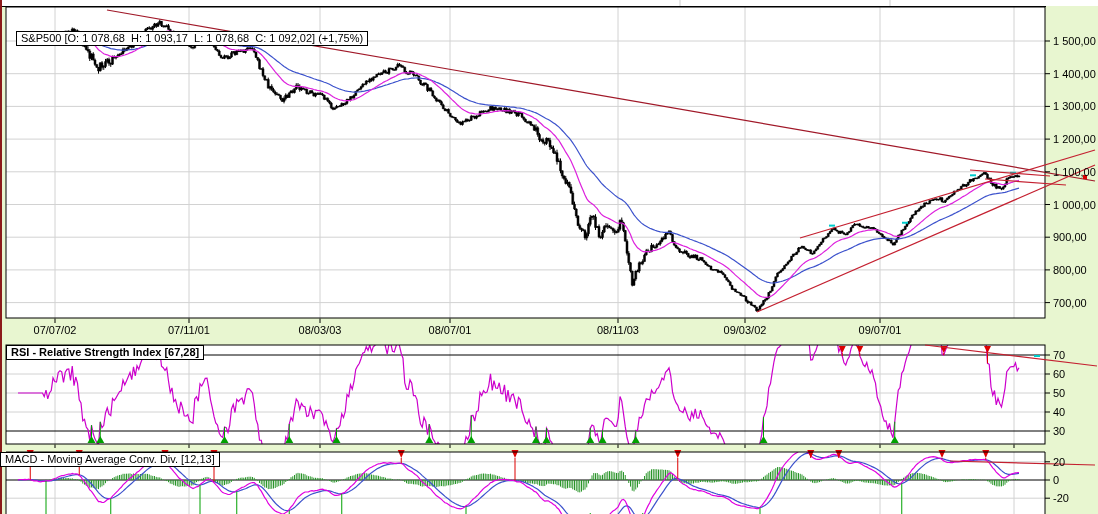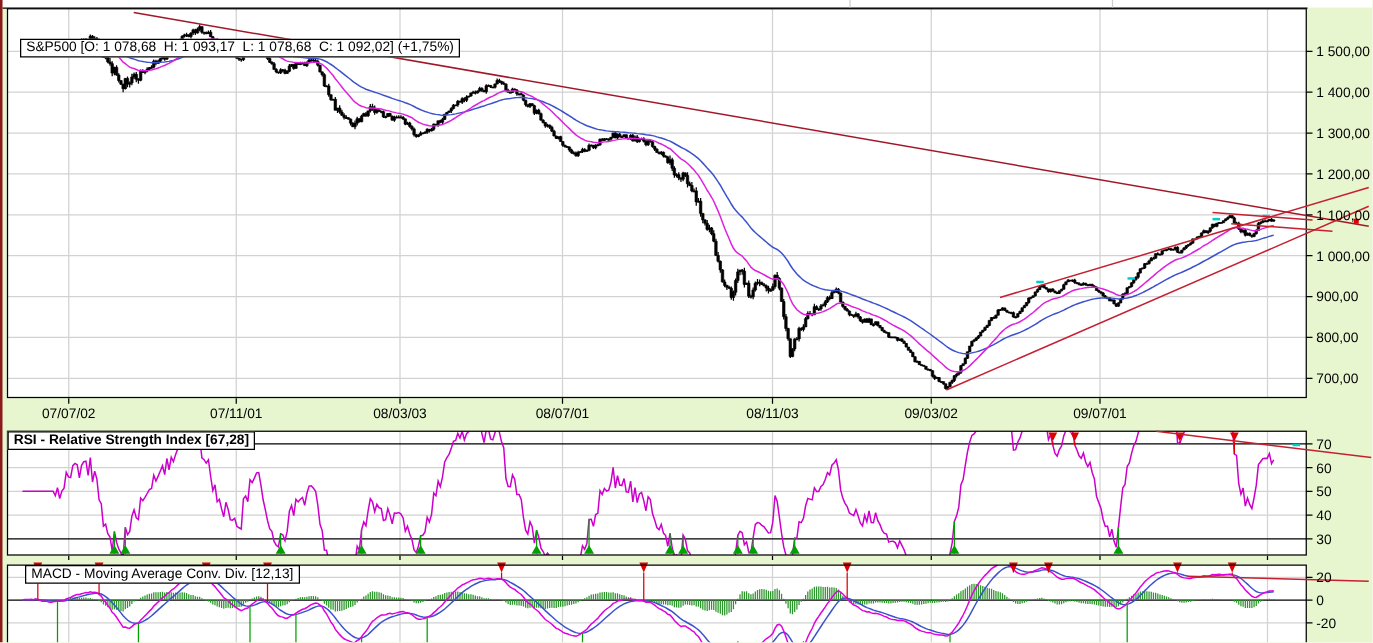--- a/index.html
+++ b/index.html
@@ -11,21 +11,21 @@
   #stage{position:absolute;left:0;top:0;width:1098px;height:514px;}
   svg{position:absolute;left:0;top:0;}
   svg text{font-family:"Liberation Sans",sans-serif;font-size:11px;fill:#000;}
   .panel-title{
     position:absolute;background:#fff;border:1px solid #000;
     font-size:11px;line-height:13px;padding:0 4px;white-space:pre;color:#000;
     z-index:5;
   }
   #price-title{left:16px;top:7px;margin-top:24px;}
   #rsi-title{left:6px;top:345px;font-weight:bold;}
-  #macd-title{left:20px;top:452px;text-align:right;}
+  #macd-title{left:0;top:452px;text-align:right;}
 </style>
 </head>
 <body>
 
 <div id="stage">
   <svg id="chart" width="1098" height="514">
       <defs>
         <clipPath id="clipMain">
           <rect x="6" y="7" width="1039" height="311"></rect>
         </clipPath>

